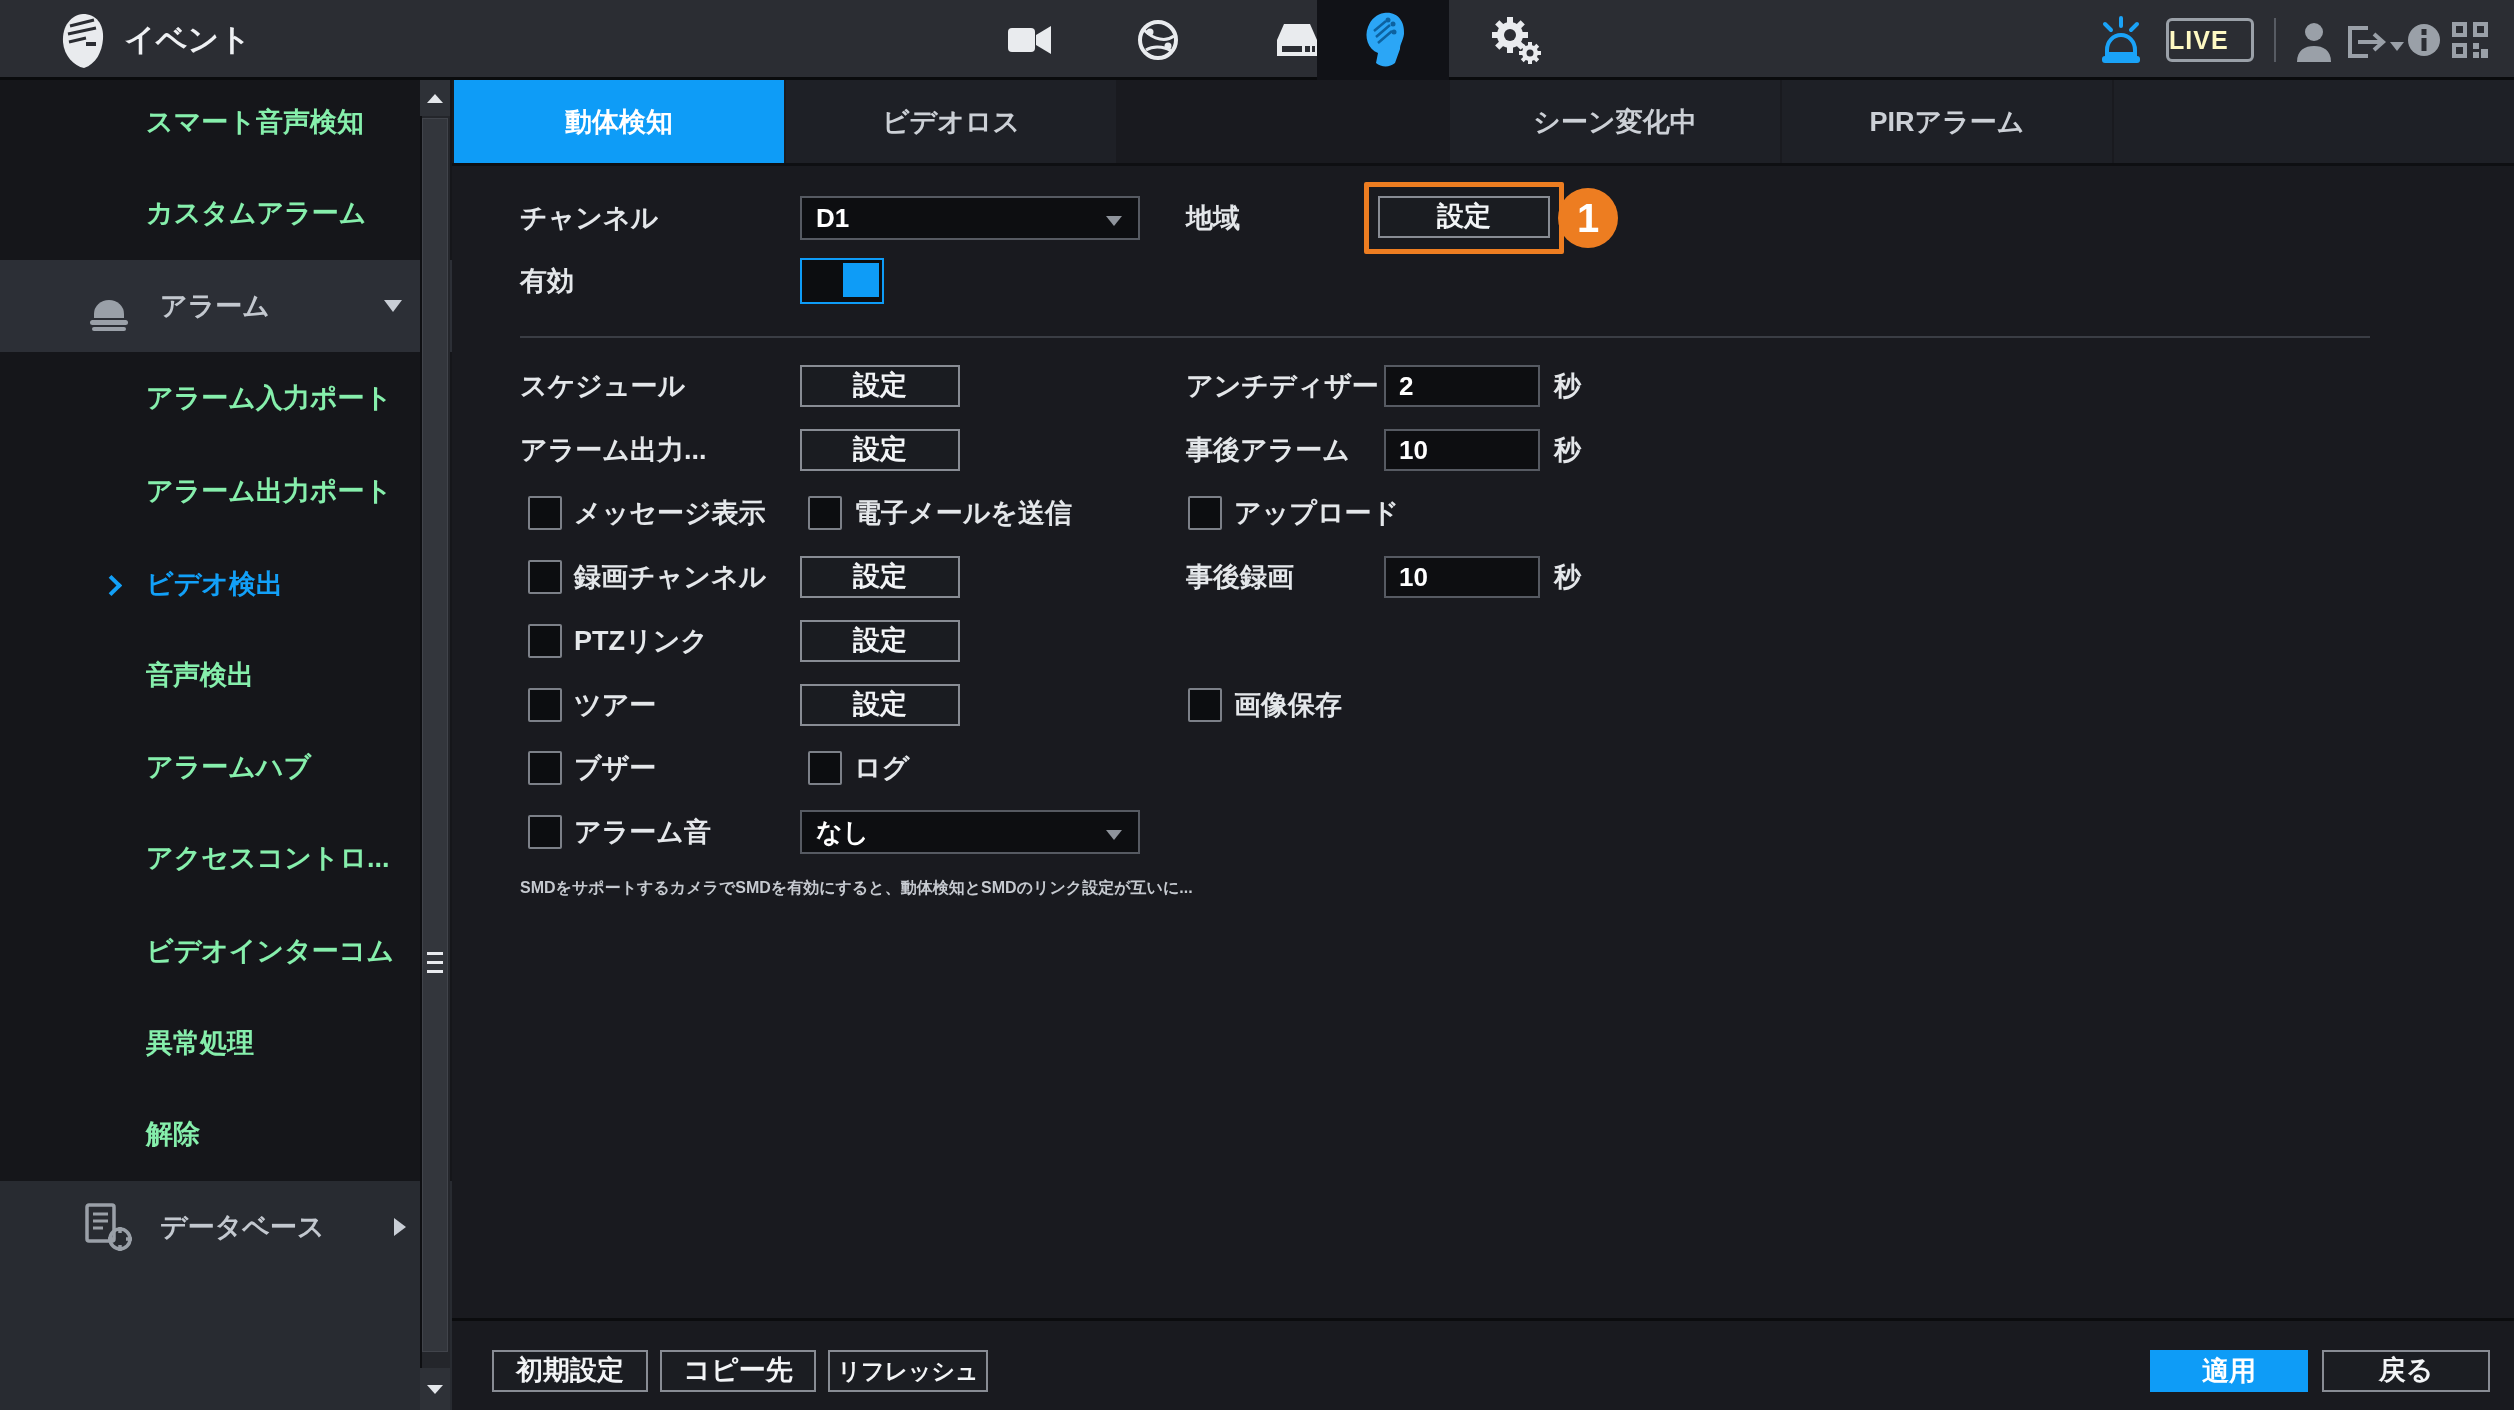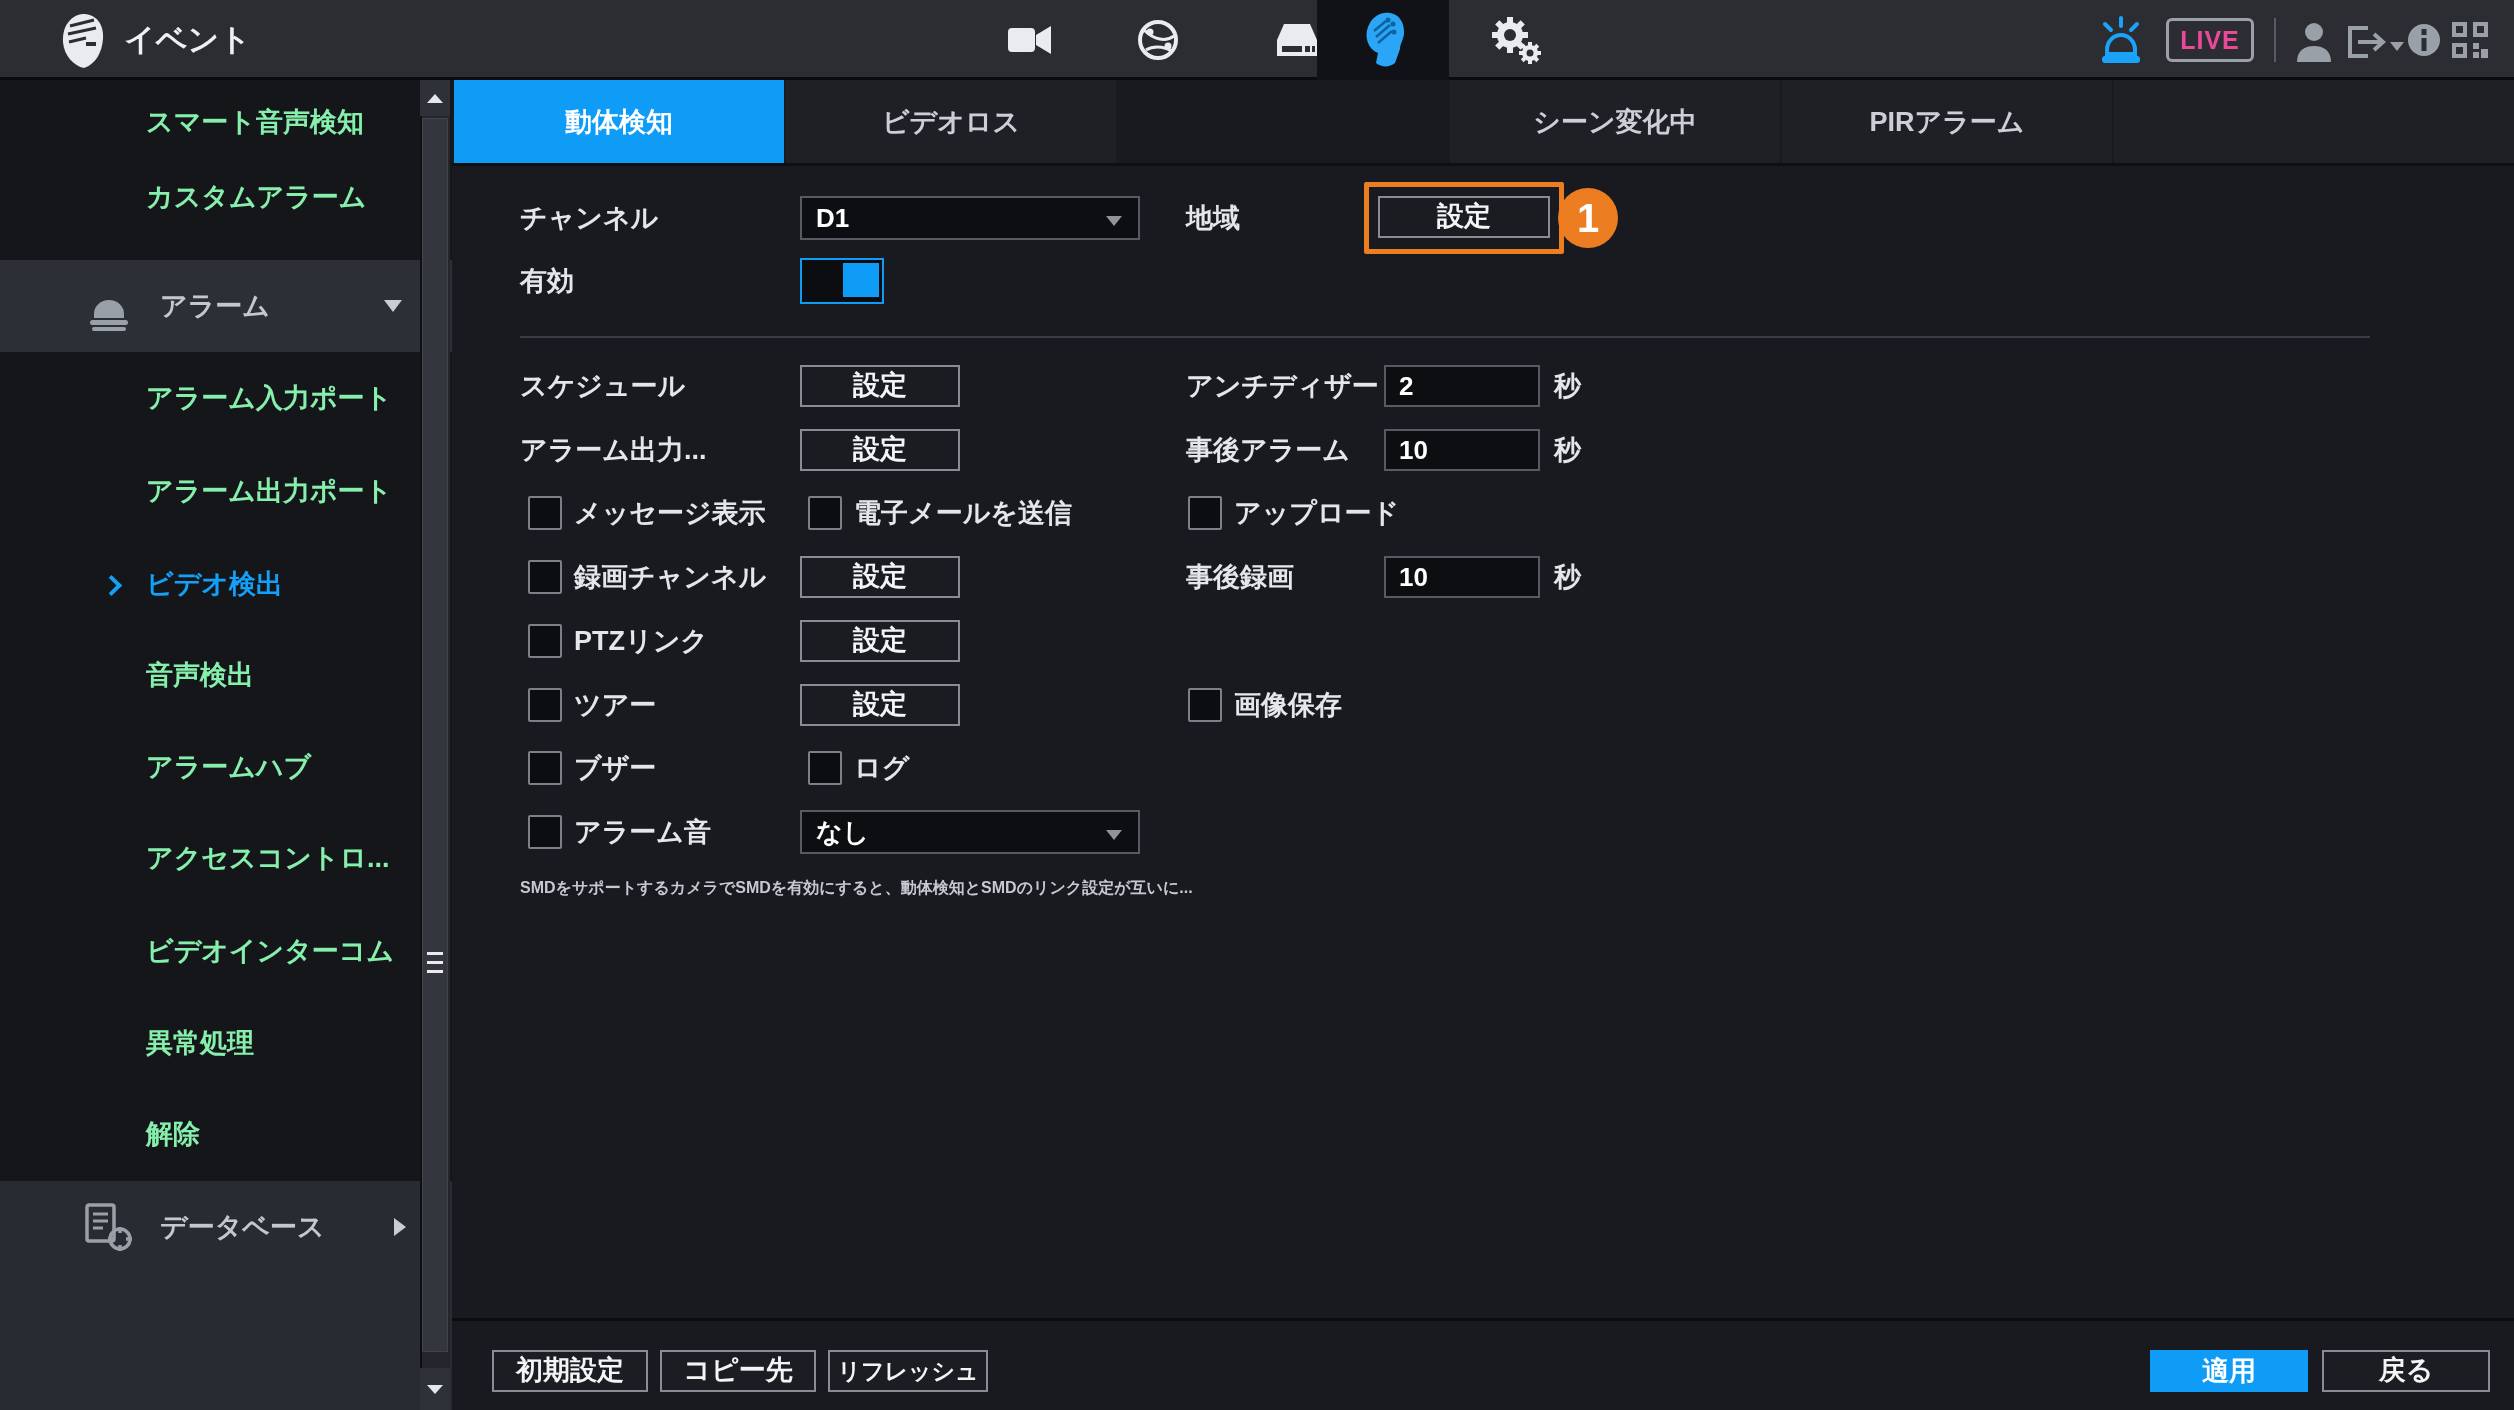--- a/index.html
+++ b/index.html
@@ -6,21 +6,21 @@
   #canvas{position:relative;width:2514px;height:1410px;background:#191a1f;overflow:hidden;
     font-family:"Liberation Sans","DejaVu Sans",sans-serif;-webkit-font-smoothing:antialiased;}
   .abs{position:absolute;}
   
   .topbar{left:0;top:0;width:2514px;height:80px;background:#2b2d33;border-bottom:3px solid #0a0b0d;box-sizing:border-box;}
   .topbar-title{left:124px;top:0;height:80px;line-height:80px;font-size:31px;font-weight:bold;color:#eef0f3;white-space:nowrap;}
   .navtile{top:0;height:80px;width:132px;}
   .navtile.active{background:#111217;}
   .icon-center{display:flex;align-items:center;justify-content:center;width:100%;height:100%;}
   .live-box{left:2166px;top:18px;width:88px;height:44px;border:3px solid #9aa0a8;border-radius:6px;box-sizing:border-box;
-    color:#ec4899;font-weight:bold;font-size:25px;text-align:center;line-height:38px;letter-spacing:1px;}
+    color:#fef9c3;font-weight:bold;font-size:25px;text-align:left;line-height:38px;letter-spacing:1px;}
   .vsep{left:2274px;top:18px;width:2px;height:44px;background:#575b63;}
   .caret-down-sm{width:0;height:0;border-left:7px solid transparent;border-right:7px solid transparent;border-top:9px solid #9aa0a8;}
   
   .sidebar-bg{left:0;top:80px;width:452px;height:1330px;background:#15161a;}
   .sidebar-bottom-bg{left:0;top:1181px;width:452px;height:229px;background:#282b31;}
   .group-row{left:0;width:452px;height:92px;background:#2c2f36;}
   .side-item{left:0;width:420px;height:92px;cursor:pointer;}
   .side-label{position:absolute;left:146px;top:0;height:92px;line-height:92px;font-size:27px;font-weight:bold;color:#86efac;white-space:nowrap;}
   .side-label.group{left:160px;color:#c3c8cf;}
   .side-label.active{color:#12a0f8;}
@@ -195,21 +195,21 @@
     </span>
   </div>
 
   <div class="abs sidebar-bg"></div>
   <div class="abs sidebar-bottom-bg"></div>
   <div class="abs group-row" style="top:260px;"></div>
 
   <div class="abs side-item" style="top:76px;">
     <span class="side-label">スマート音声検知</span>
     </div>
-  <div class="abs side-item" style="top:151px;">
+  <div class="abs side-item" style="top:167px;">
     <span class="side-label">カスタムアラーム</span>
     </div>
 
   <div class="abs side-item" style="top:260px;">
     <span class="abs" style="left:86px;top:22px;">
       <svg width="46" height="50" viewBox="0 0 46 50">
         <path d="M8 32 a15 14 0 0 1 30 0 v4 h-30 z" fill="#9aa0a8"></path>
         <rect x="4" y="38" width="38" height="5" rx="2.5" fill="#9aa0a8"></rect>
         <rect x="6" y="45" width="34" height="4" rx="2" fill="#9aa0a8"></rect>
       </svg>

